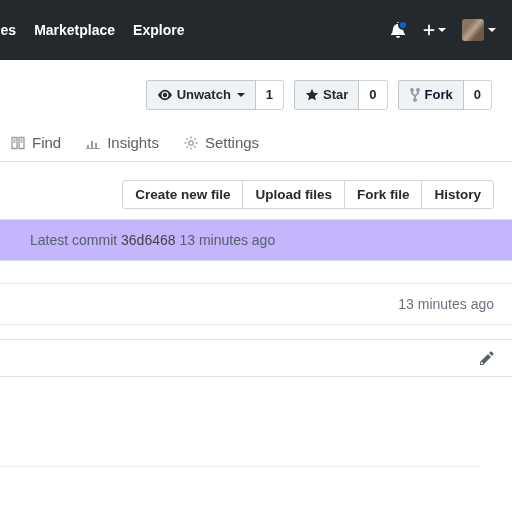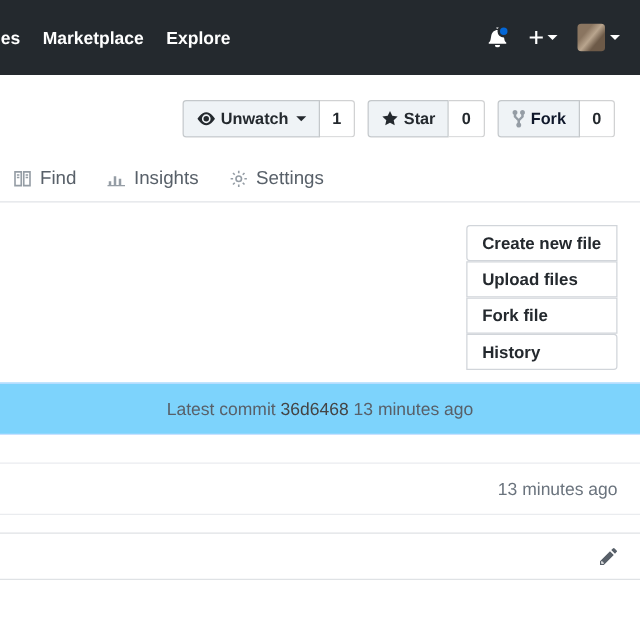--- a/index.html
+++ b/index.html
@@ -74,39 +74,39 @@
   .tabs {
     display: flex; gap: 24px;
     padding: 24px 0 10px 10px;
     border-bottom: 1px solid #e1e4e8;
   }
   .tab { display: flex; align-items: center; gap: 6px; color: #586069; font-size: 15px; }
   .file-actions {
     display: flex; justify-content: flex-end;
     padding: 18px 18px 0 0;
   }
-  .btn-row { display: flex; flex-direction: column; }
+  .btn-row { display: flex; }
   .file-btn {
     border: 1px solid #d1d5da;
     background: #fff;
     padding: 6px 12px;
     font-size: 13.5px;
     font-weight: 600;
     color: #24292e;
     margin-left: -1px;
   }
   .file-btn:first-child { border-top-left-radius: 3px; border-bottom-left-radius: 3px; }
   .file-btn:last-child { border-top-right-radius: 3px; border-bottom-right-radius: 3px; }
   .commit-bar {
     margin-top: 10px;
-    background: #7dd3fc;
+    background: #c4b5fd;
     border-top: 1px solid #c8e1ff;
     border-bottom: 1px solid #c8e1ff;
-    padding: 12px 8px;
-    text-align: center;
+    padding: 12px 30px;
+    text-align: left;
     color: #586069;
   }
   .commit-bar .hash { color: #444; }
   .file-row {
     border-bottom: 1px solid #eaecef;
     padding: 12px 18px;
     text-align: right;
     color: #6a737d;
     margin-top: 22px;
     border-top: 1px solid #eaecef;

